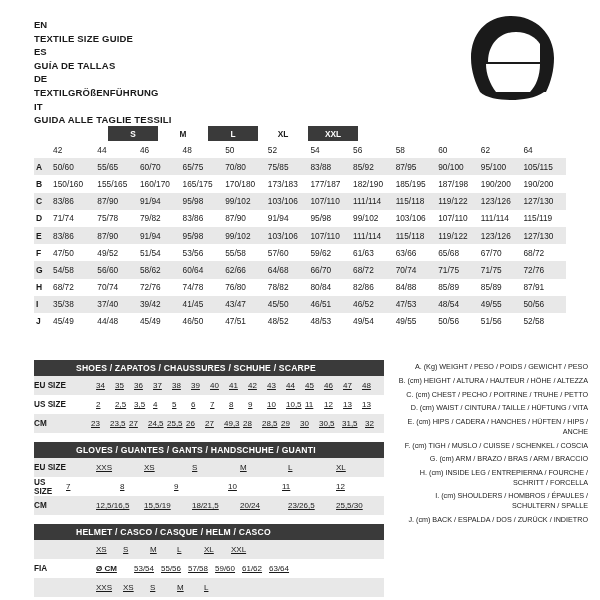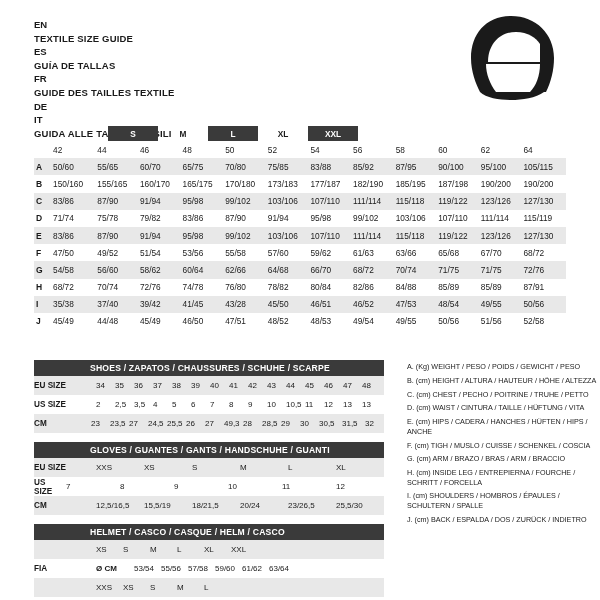--- a/index.html
+++ b/index.html
@@ -41,60 +41,57 @@
     box-sizing:border-box;
   }
   .mtable .row .cell { font-size:8.3px; }
   .c0 { width:52px; }
   .c  { width:50px; }
 
   
   .low { position:absolute; left:34px; top:360px; width:350px; font-size:8px; }
   .sec-title {
     background:#3a3a3a; color:#fff; font-weight:bold; font-size:8.6px;
-    padding:3px 0 3px 56px; margin:0;
+    padding:3px 0 3px 42px; margin:0;
     letter-spacing:0.2px;
   }
   .low .r { display:flex; height:19px; align-items:center; }
   .low .r.alt { background:#e8e8e8; }
   .low .r .lbl { width:62px; font-weight:bold; font-size:8.2px; }
-  .low .r .vals { display:flex; flex:1; }
+  .low .r .vals { display:flex; flex:1;text-decoration:underline; }
   .low .r .vals span { font-size:8px; }
   .spacer { height:9px; }
 
   
   .hrow .vals span { text-align:left; }
 
   
   .legend {
-    position:absolute; left:407px; top:362px; width:190px;
-    font-size:7.2px; line-height:9.6px;
+    position:absolute; left:398px; top:362px; width:190px;
+    font-size:7.2px; line-height:9.6px;text-align:right;
   }
   .legend .li { margin-bottom:4.2px; }
 </style>
 </head>
 <body>
 
 <div class="page">
 
   <div class="langs">
     <div class="row">
       <span class="code">EN</span>
       <span class="txt">TEXTILE SIZE GUIDE</span>
     </div>
     <div class="row">
       <span class="code">ES</span>
       <span class="txt">GUÍA DE TALLAS</span>
     </div>
     <div class="row">
-      <span class="code">FR</span>
-      <span class="txt">GUIDE DES TAILLES TEXTILE</span>
-    </div>
-    <div class="row">
       <span class="code">DE</span>
+      <span class="txt">TEXTILGRÖßENFÜHRUNG</span>
     </div>
     <div class="row">
       <span class="code">IT</span>
       <span class="txt">GUIDA ALLE TAGLIE TESSILI</span>
     </div>
   </div>
 
   <div class="helmet">
     <svg width="90" height="86" viewBox="0 0 90 86">
       <path d="M45 2 C20 2 5 20 5 44 C5 58 10 70 14 78 L30 78 C24 70 20 60 20 50 L74 50 C74 62 70 72 64 78 L80 78 C85 68 88 56 88 44 C88 20 70 2 45 2 Z" fill="#1a1a1a"></path>
@@ -257,21 +254,21 @@
       <span class="cell c">85/89</span>
       <span class="cell c">87/91</span>
     </div>
 
     <div class="row alt">
       <span class="lab">I</span>
       <span class="cell c0">35/38</span>
       <span class="cell c">37/40</span>
       <span class="cell c">39/42</span>
       <span class="cell c">41/45</span>
-      <span class="cell c">43/28</span>
+      <span class="cell c">43/47</span>
       <span class="cell c">45/50</span>
       <span class="cell c">46/51</span>
       <span class="cell c">46/52</span>
       <span class="cell c">47/53</span>
       <span class="cell c">48/54</span>
       <span class="cell c">49/55</span>
       <span class="cell c">50/56</span>
     </div>
 
     <div class="row">

